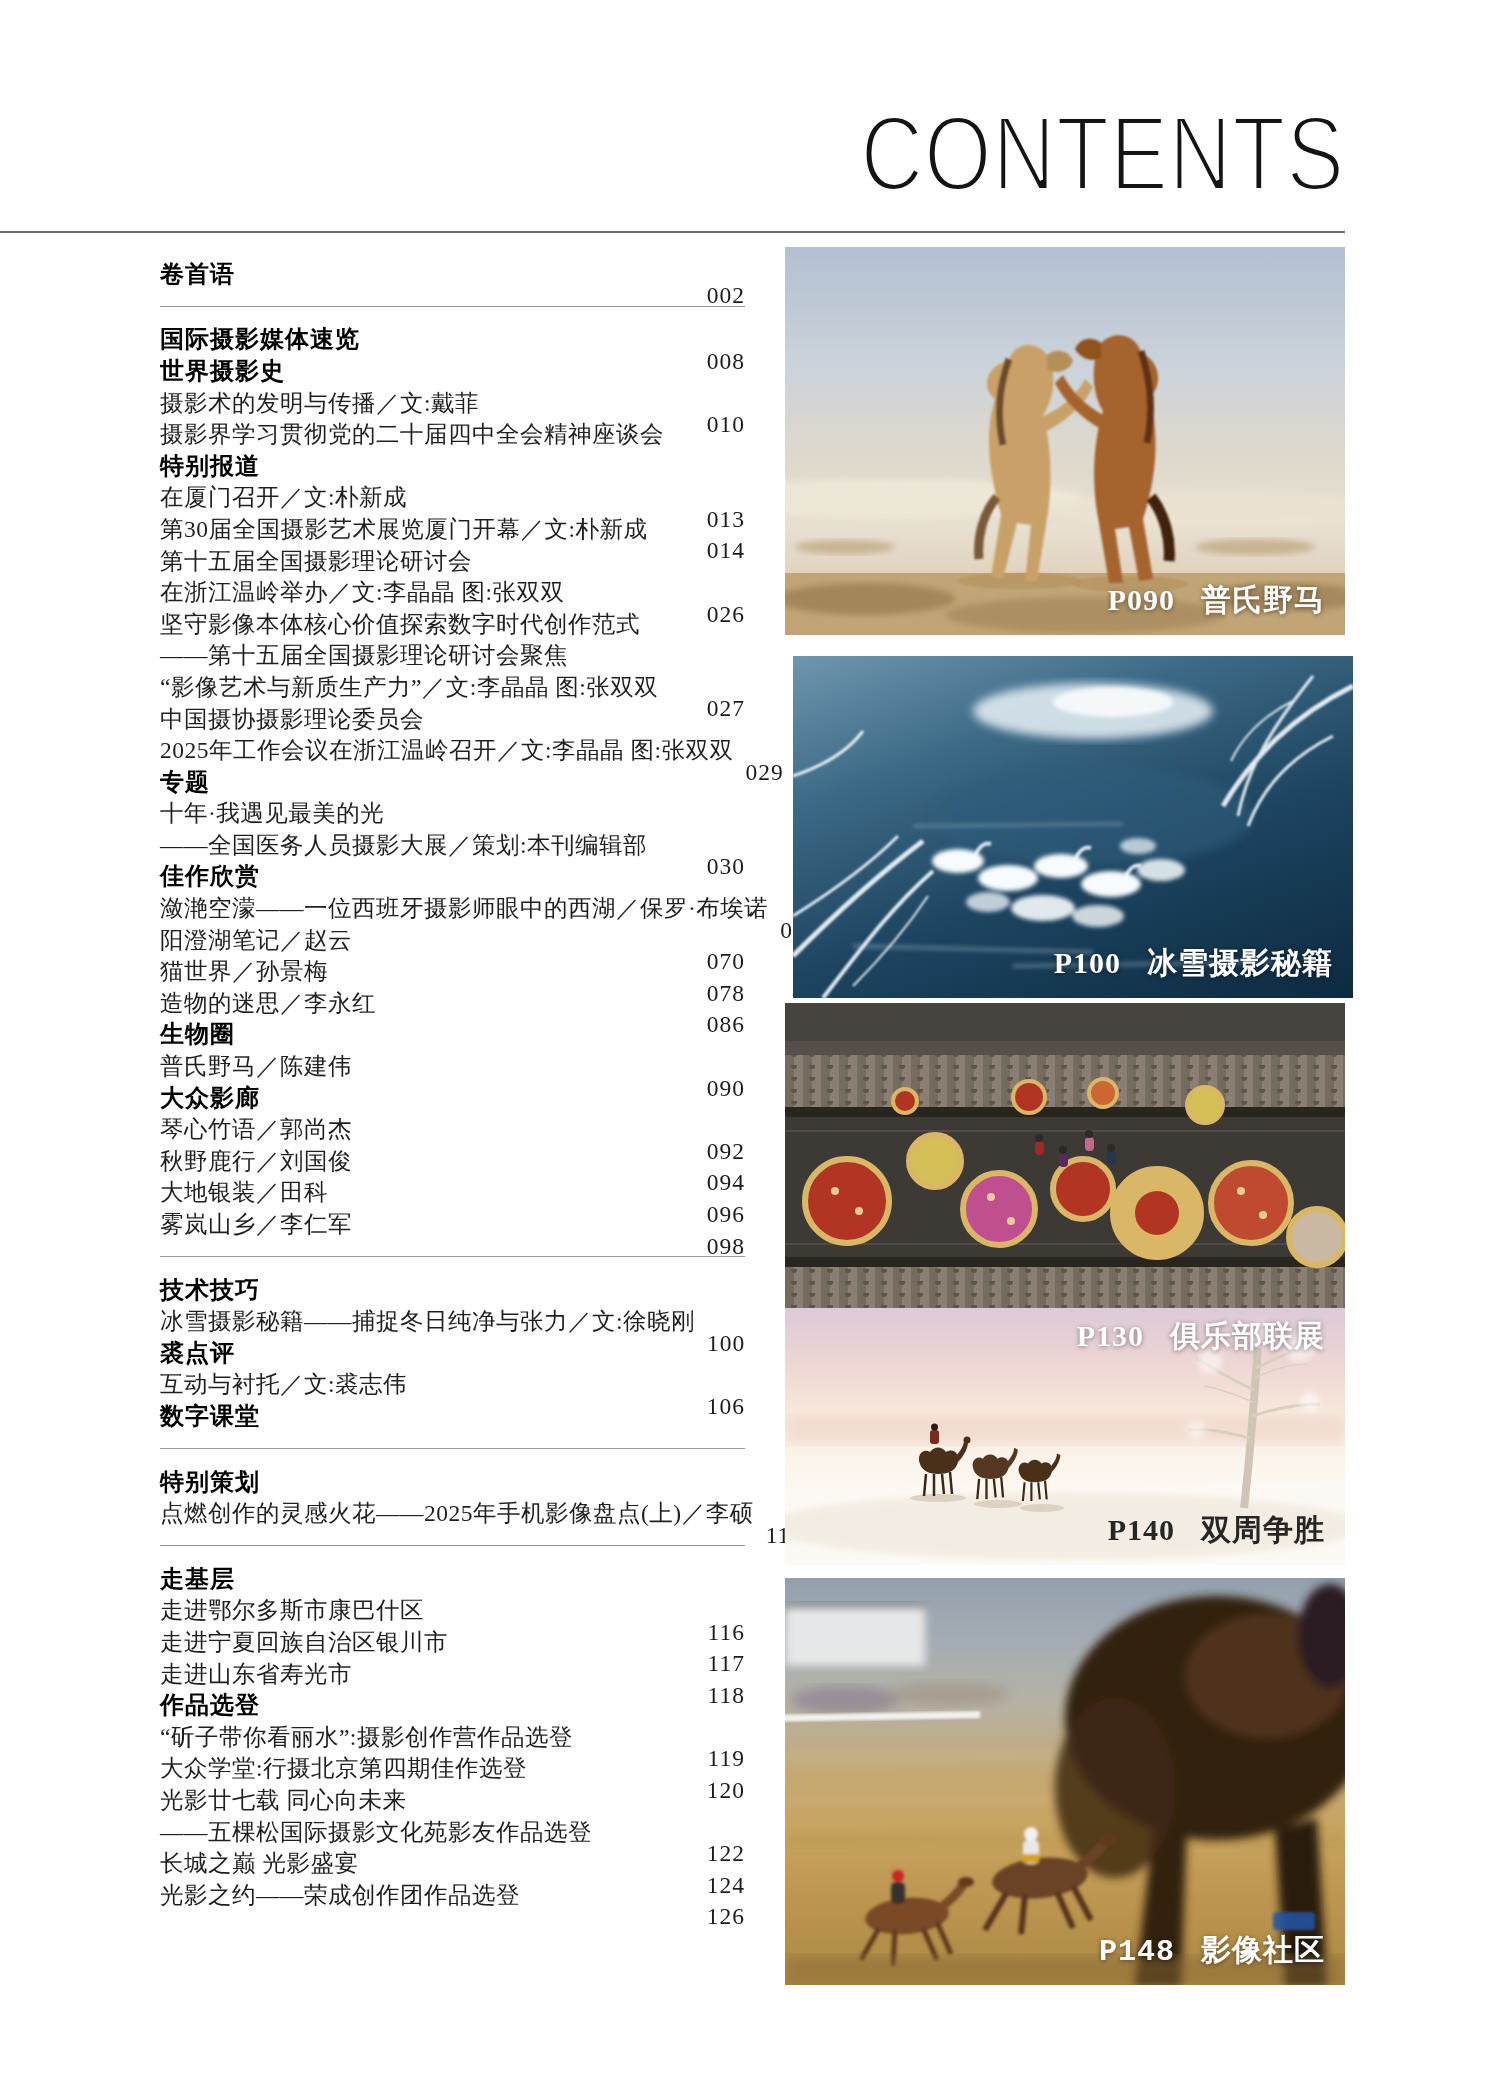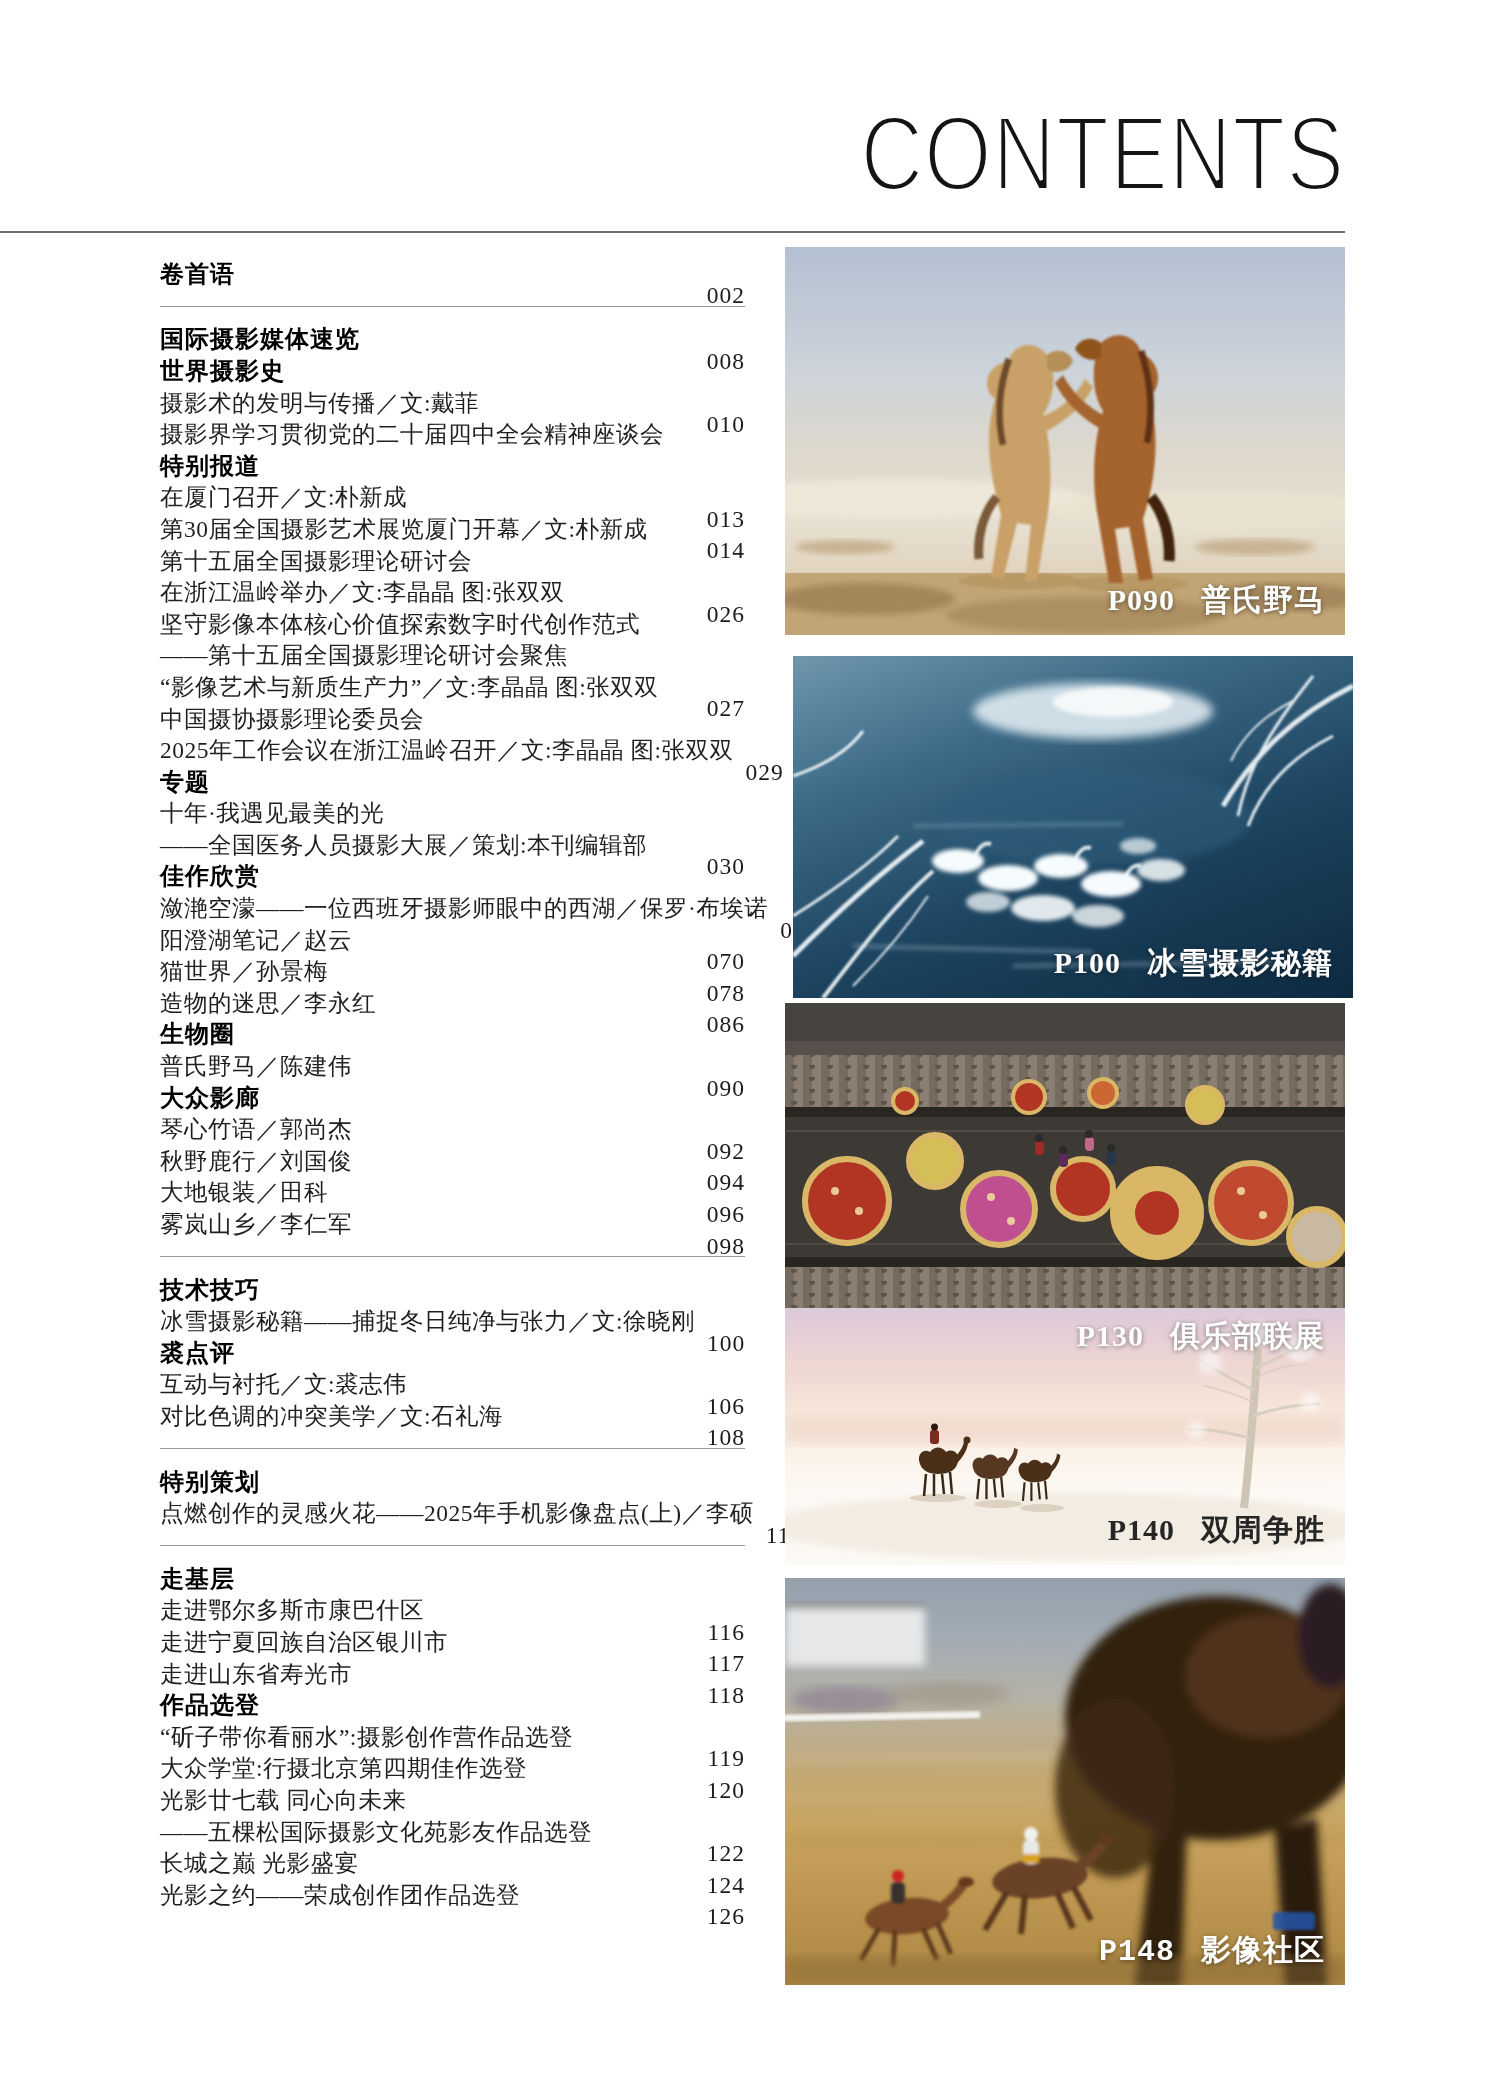--- a/index.html
+++ b/index.html
@@ -172,23 +172,22 @@
         <span class="toc-text">冰雪摄影秘籍——捕捉冬日纯净与张力／文:徐晓刚</span>
         <span class="toc-page">100</span>
       </div>
       <div class="toc-row bold">
         <span class="toc-text">裘点评</span>
       </div>
       <div class="toc-row">
         <span class="toc-text">互动与衬托／文:裘志伟</span>
         <span class="toc-page">106</span>
       </div>
-      <div class="toc-row">
-        <span class="toc-text">对比色调的冲突美学／文:石礼海</span>
-        <span class="toc-page">108</span>
+      <div class="toc-row bold">
+        <span class="toc-text">数字课堂</span>
       </div>
       <div class="toc-divider"></div>
       <div class="toc-row bold">
         <span class="toc-text">特别策划</span>
       </div>
       <div class="toc-row">
         <span class="toc-text">点燃创作的灵感火花——2025年手机影像盘点(上)／李硕</span>
         <span class="toc-page">110</span>
       </div>
       <div class="toc-divider"></div>

